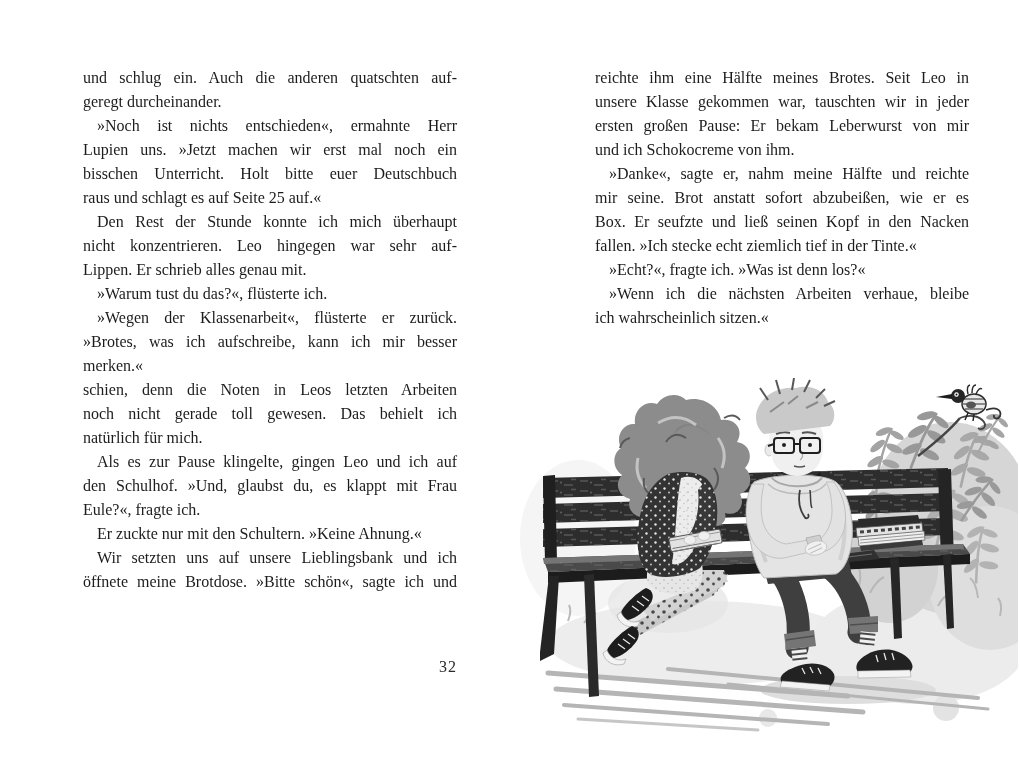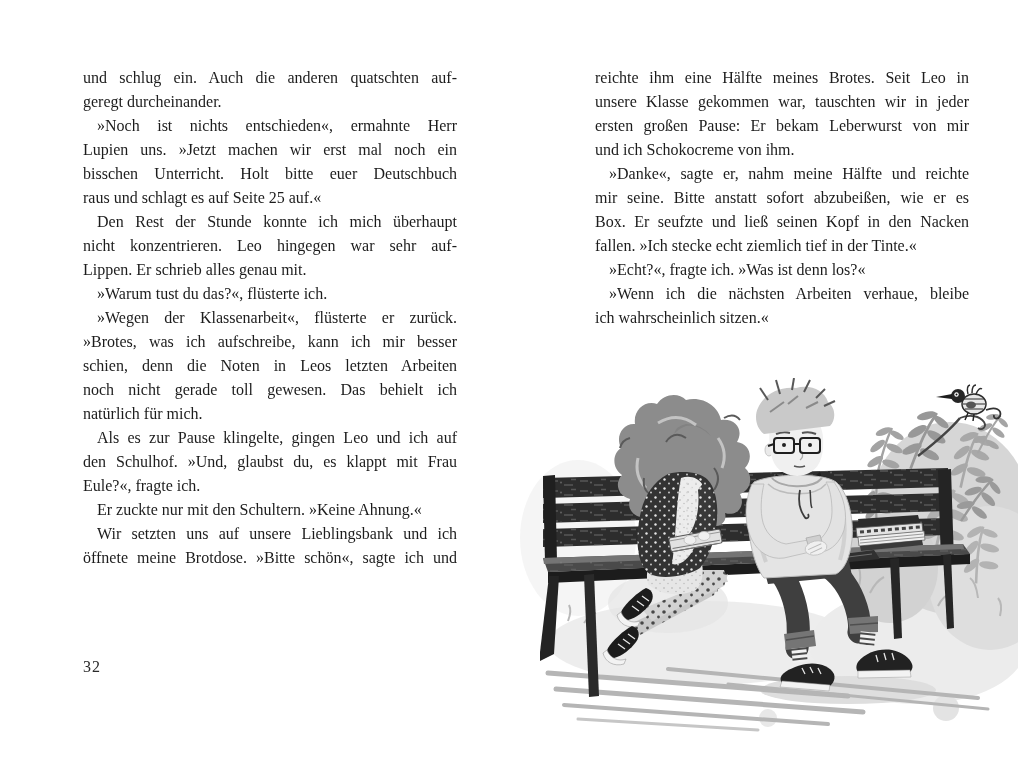--- a/index.html
+++ b/index.html
@@ -11,60 +11,61 @@
     position:absolute;top:66px;width:374px;
     font-size:16px;line-height:24px;color:#1c1c1c;
   }
   #left-col{left:83px;}
   #right-col{left:573px;margin-left:22px;}
   .line{width:100%;}
   .line.just{text-align:justify;text-align-last:justify;}
   .line.indent{text-indent:14px;}
   .page-number{
     position:absolute;left:83px;top:658px;width:374px;
-    text-align:left;font-size:16px;color:#2a2a2a;letter-spacing:1px;
+    text-align:right;font-size:16px;color:#2a2a2a;letter-spacing:1px;
   }
   .illustration{position:absolute;left:518px;top:378px;width:500px;height:365px;}
 </style>
 </head>
 <body>
 
 <div id="left-col" class="textcol">
     <div class="line just">und schlug ein. Auch die anderen quatschten auf-</div>
     <div class="line">geregt durcheinander.</div>
     <div class="line indent just">»Noch ist nichts entschieden«, ermahnte Herr</div>
     <div class="line just">Lupien uns. »Jetzt machen wir erst mal noch ein</div>
     <div class="line just">bisschen Unterricht. Holt bitte euer Deutschbuch</div>
     <div class="line">raus und schlagt es auf Seite 25 auf.«</div>
     <div class="line indent just">Den Rest der Stunde konnte ich mich überhaupt</div>
     <div class="line just">nicht konzentrieren. Leo hingegen war sehr auf-</div>
     <div class="line">Lippen. Er schrieb alles genau mit.</div>
     <div class="line indent">»Warum tust du das?«, flüsterte ich.</div>
     <div class="line indent just">»Wegen der Klassenarbeit«, flüsterte er zurück.</div>
     <div class="line just">»Brotes, was ich aufschreibe, kann ich mir besser</div>
+    <div class="line">merken.«</div>
     <div class="line just">schien, denn die Noten in Leos letzten Arbeiten</div>
     <div class="line just">noch nicht gerade toll gewesen. Das behielt ich</div>
     <div class="line">natürlich für mich.</div>
     <div class="line indent just">Als es zur Pause klingelte, gingen Leo und ich auf</div>
     <div class="line just">den Schulhof. »Und, glaubst du, es klappt mit Frau</div>
     <div class="line">Eule?«, fragte ich.</div>
     <div class="line indent">Er zuckte nur mit den Schultern. »Keine Ahnung.«</div>
     <div class="line indent just">Wir setzten uns auf unsere Lieblingsbank und ich</div>
     <div class="line just">öffnete meine Brotdose. »Bitte schön«, sagte ich und</div>
   </div>
 
 <div class="page-number">32</div>
 
 <div id="right-col" class="textcol">
     <div class="line just">reichte ihm eine Hälfte meines Brotes. Seit Leo in</div>
     <div class="line just">unsere Klasse gekommen war, tauschten wir in jeder</div>
     <div class="line just">ersten großen Pause: Er bekam Leberwurst von mir</div>
     <div class="line">und ich Schokocreme von ihm.</div>
     <div class="line indent just">»Danke«, sagte er, nahm meine Hälfte und reichte</div>
-    <div class="line just">mir seine. Bitte anstatt sofort abzubeißen, wie er es</div>
+    <div class="line just">mir seine. Brot anstatt sofort abzubeißen, wie er es</div>
     <div class="line just">Box. Er seufzte und ließ seinen Kopf in den Nacken</div>
     <div class="line">fallen. »Ich stecke echt ziemlich tief in der Tinte.«</div>
     <div class="line indent">»Echt?«, fragte ich. »Was ist denn los?«</div>
     <div class="line indent just">»Wenn ich die nächsten Arbeiten verhaue, bleibe</div>
     <div class="line">ich wahrscheinlich sitzen.«</div>
   </div>
 
 <div class="illustration">
 <svg width="500" height="365" viewBox="0 0 500 365" xmlns="http://www.w3.org/2000/svg">
   <defs>

